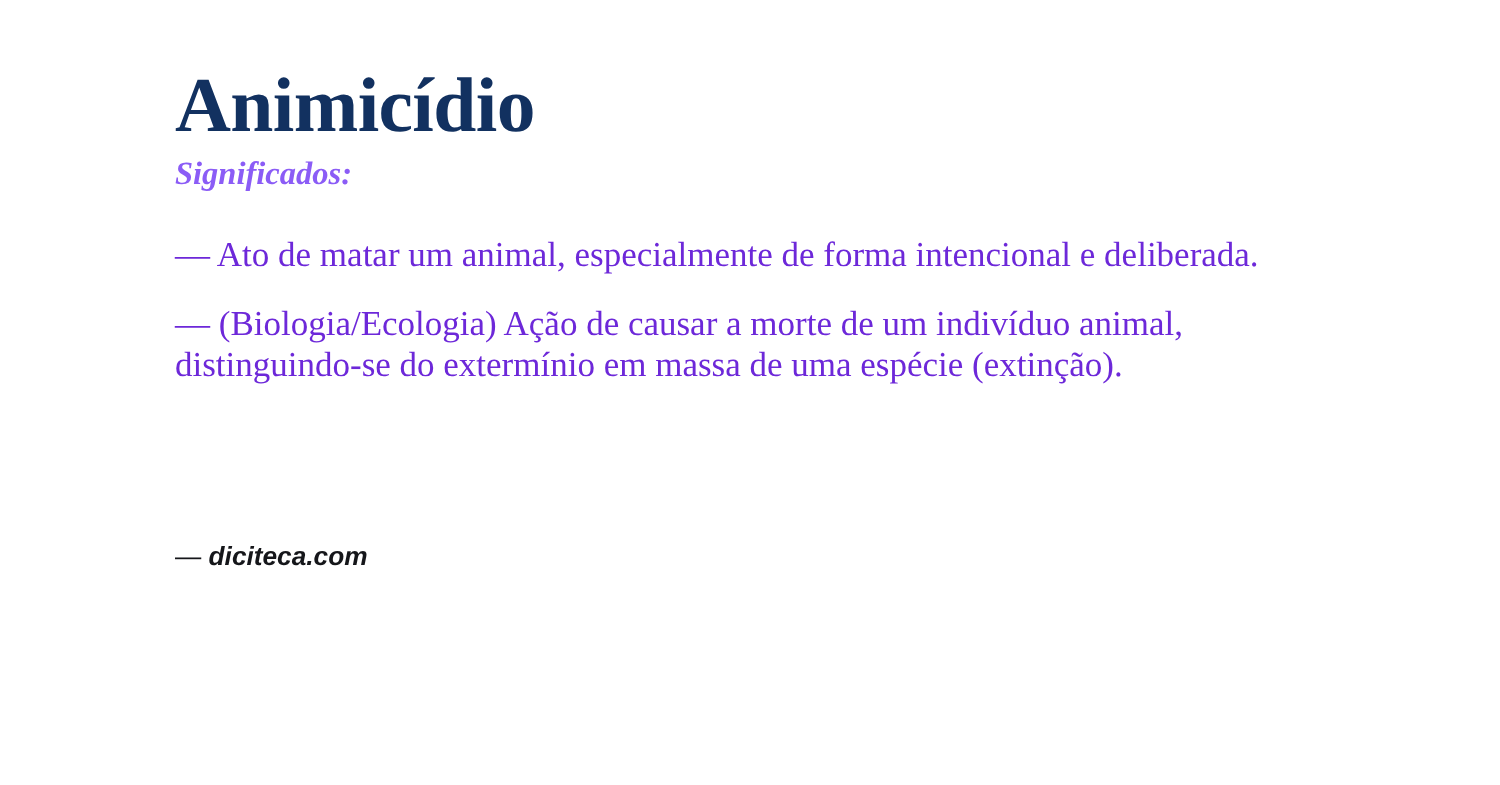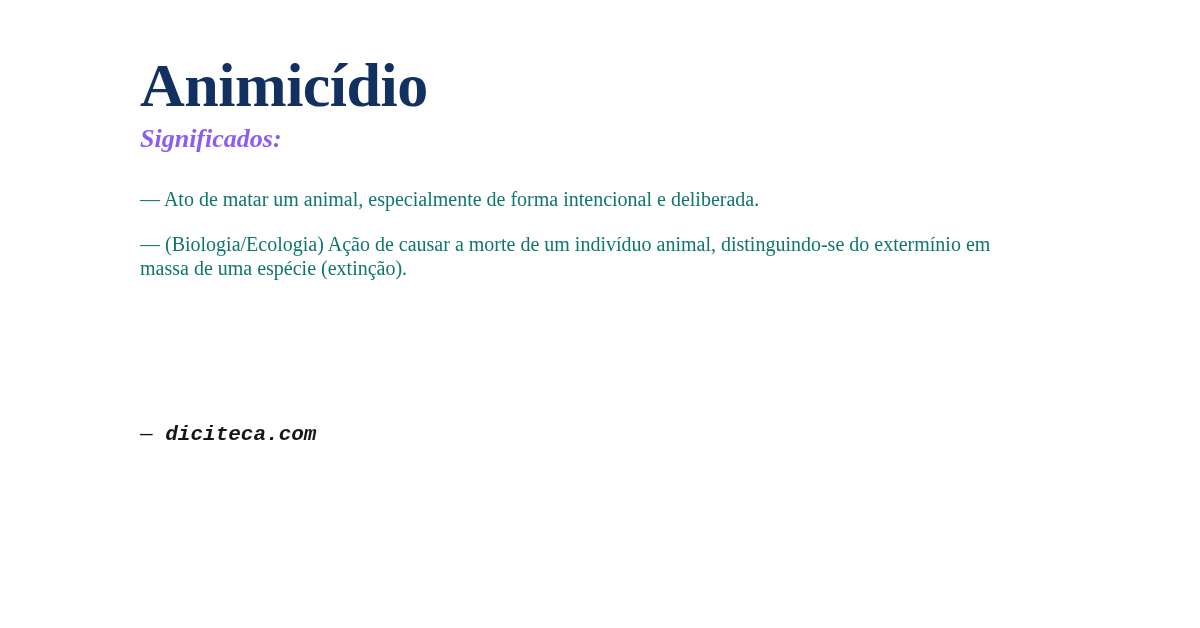--- a/index.html
+++ b/index.html
@@ -36,37 +36,37 @@
     font-size: 26px;
     line-height: 1.1;
     color: #8b5cf6;
     margin: 6px 0 0 0;
   }
   .definitions {
     margin-top: 34px;
   }
   .definition {
     font-family: "Liberation Serif", serif;
-    font-size: 20px;
+    font-size: 28px;
     line-height: 1.18;
-    color: #0f766e;
+    color: #6d28d9;
     margin: 0 0 22px 0;
     max-width: 880px;
   }
   .definition:last-child {
     margin-bottom: 12px;
   }
   .dash {
     white-space: pre;
   }
   .source {
     position: absolute;
     left: 140px;
-    bottom: 58px;
-    font-family: Liberation Mono, monospace;
+    bottom: 46px;
+    font-family: Liberation Sans, sans-serif;
     font-style: italic;
     font-weight: bold;
     font-size: 21px;
     color: #15161a;
   }
   .source .src-dash {
     font-style: normal;
     font-weight: normal;
     white-space: pre;
   }

